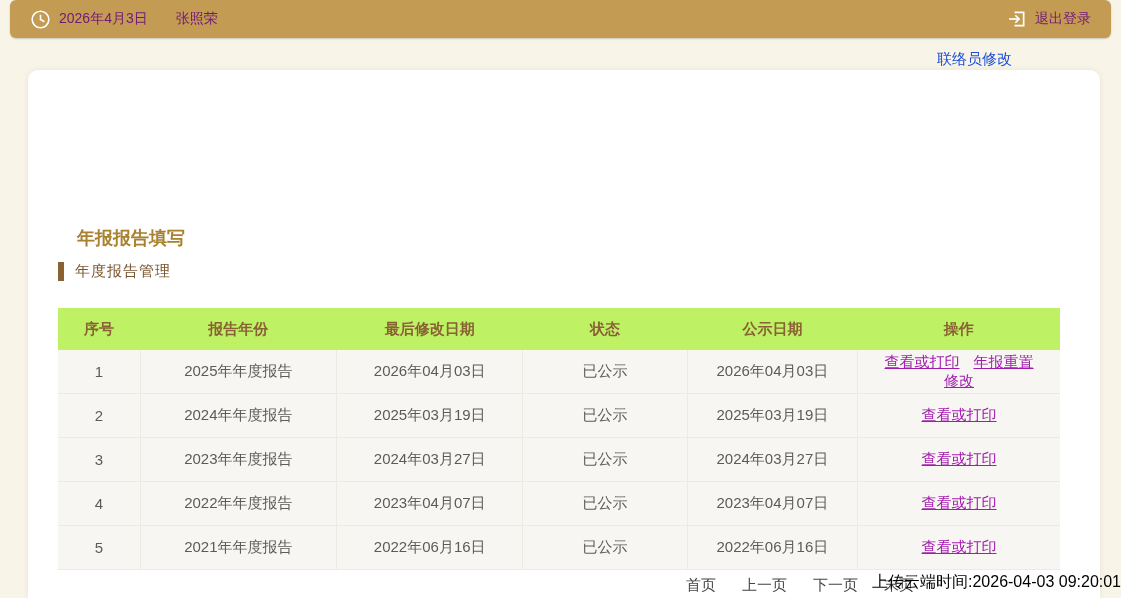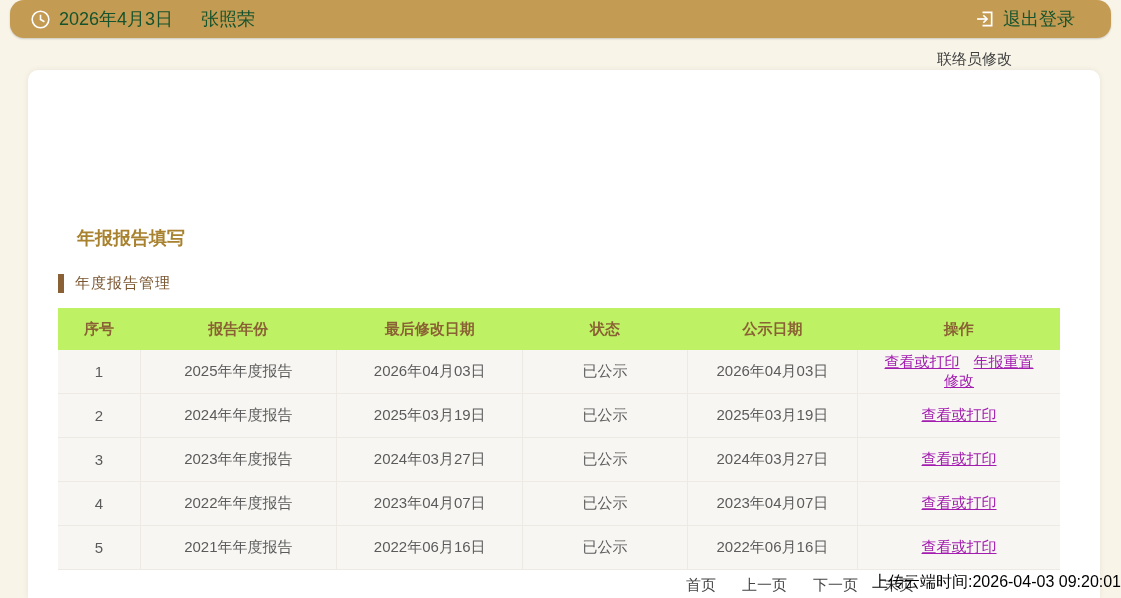--- a/index.html
+++ b/index.html
@@ -1,42 +1,42 @@
 <!DOCTYPE html>
 <html><head>
 <meta charset="utf-8">
 <style>
   html,body { margin:0; padding:0; background:#f8f4e8; }
   body { font-family:"Liberation Sans","DejaVu Sans",sans-serif; }
   .stage { position:relative; width:1121px; height:598px; background:#f8f4e8; overflow:hidden; }
 
   
   .topbar { position:absolute; left:10px; top:0; width:1101px; height:38px; background:#c49b53;
-            border-radius:14px; display:flex; align-items:center; color:#14532d; font-size:18px;
+            border-radius:6px; display:flex; align-items:center; color:#701a75; font-size:14px;
             padding:0 20px; box-sizing:border-box; box-shadow:0 1px 2px rgba(0,0,0,.18); }
   .ico { display:inline-flex; align-items:center; margin-right:8px; flex:none; }
   .date-group, .greet-group, .logout { display:flex; align-items:center; white-space:nowrap; }
   .greet-group { margin-left:50px; }
   .username { margin-left:28px; }
-  .logout { margin-left:auto; margin-right:16px; cursor:pointer;justify-content:flex-end; }
+  .logout { margin-left:auto; cursor:pointer;justify-content:flex-end; }
 
-  .contact-link { position:absolute; top:50px; right:109px; color:#404040; font-size:15px;
+  .contact-link { position:absolute; top:50px; right:109px; color:#1d4ed8; font-size:15px;
                   cursor:pointer; text-decoration:none; }
 
   
   .card { position:absolute; left:28px; top:70px; width:1072px; height:528px; background:#ffffff;
           border-radius:10px 10px 0 0; box-shadow:0 0 6px rgba(0,0,0,.07); }
 
   
   .module-icon { position:absolute; left:68px; top:110px; width:96px; height:102px; cursor:pointer; }
   .module-label { position:absolute; left:77px; top:226px; font-size:18px; font-weight:bold;
                   color:#a8822e; white-space:nowrap; }
 
   
-  .section-title { position:absolute; left:58px; top:274px; display:flex; align-items:flex-end; }
+  .section-title { position:absolute; left:58px; top:262px; display:flex; align-items:flex-end; }
   .section-bar { width:6px; height:19px; background:#8a6134; margin-right:11px; }
   .section-text { font-size:15px; color:#7a5530; letter-spacing:1px; }
 
   
   .report-table { position:absolute; left:58px; top:308px; width:1002px; border-collapse:collapse;
                   font-size:15px; table-layout:fixed; }
   .report-table thead th { background:#bef264; color:#8a6134; font-weight:bold; height:40px;
                            text-align:center; }
   .report-table tbody td { background:#f7f6f3; color:#5b5b5b; height:41px; text-align:center;
                            border-bottom:1px solid #eceae3; border-right:1px solid #eceae3; }

